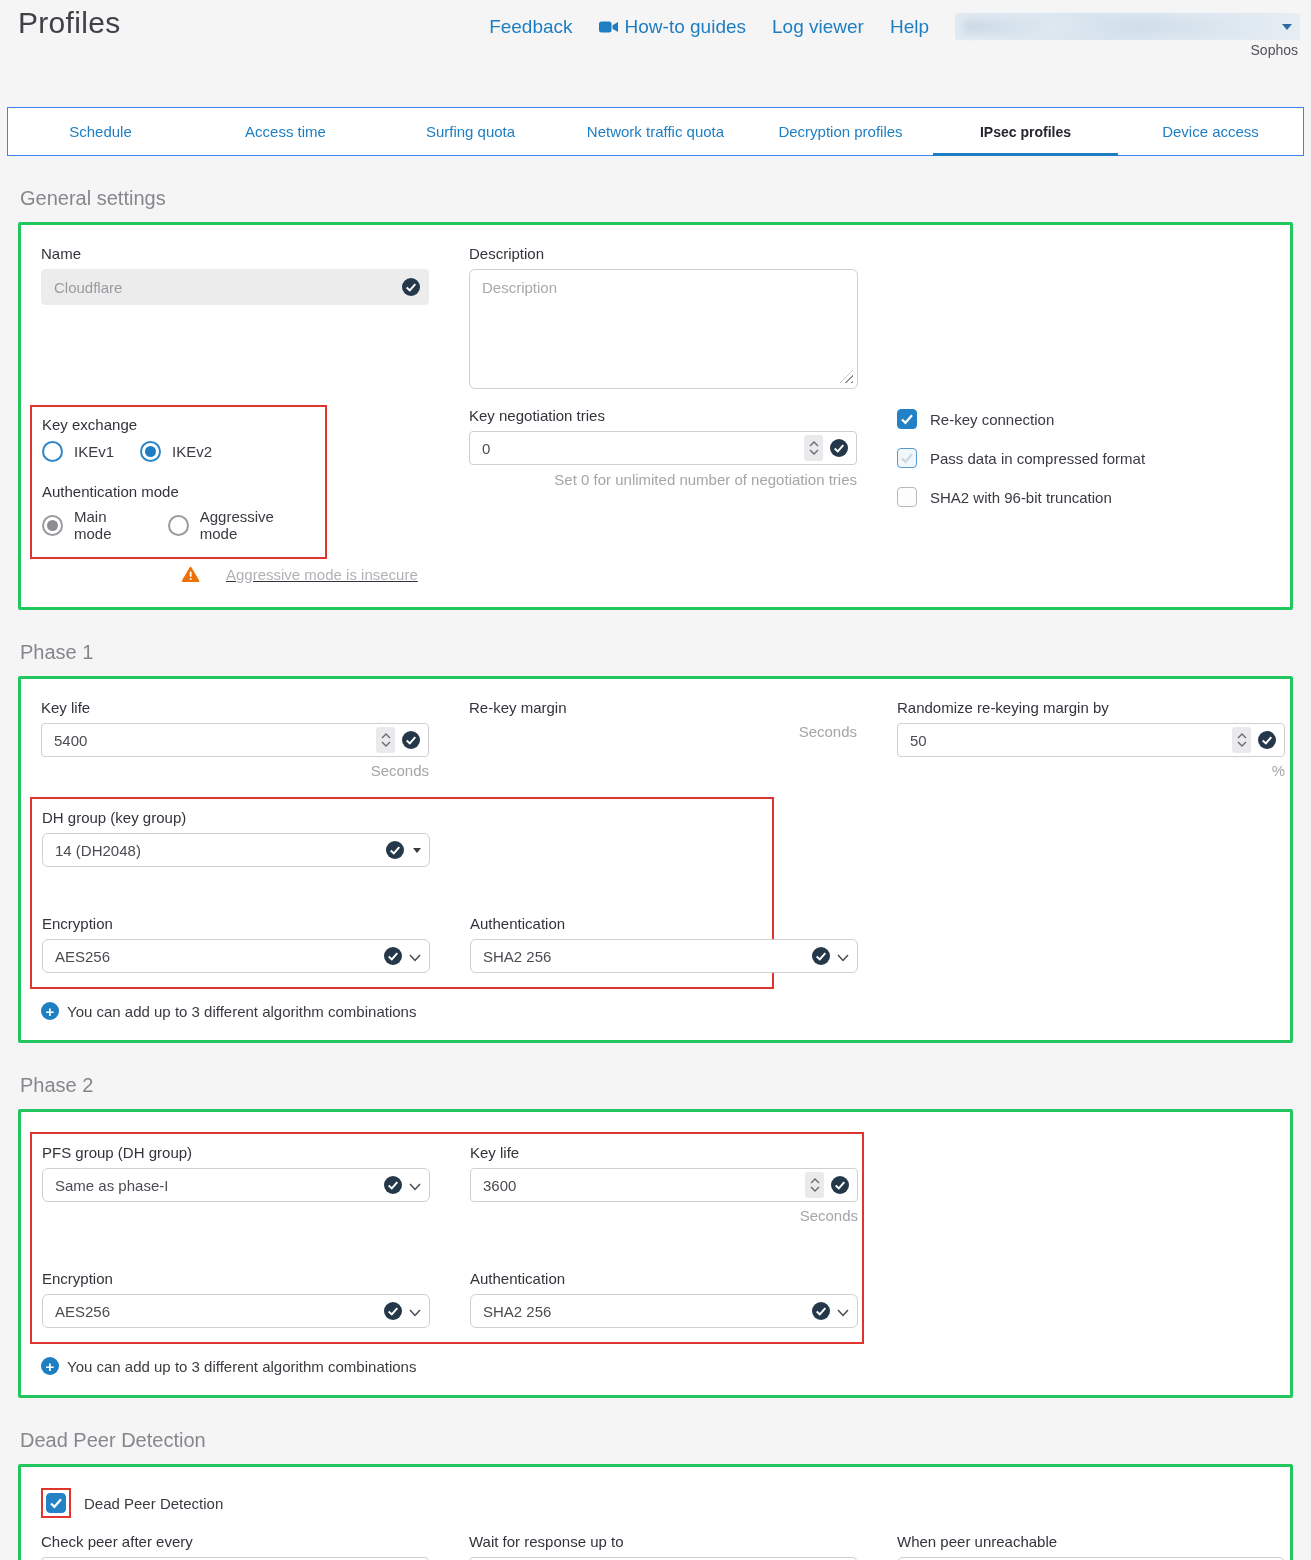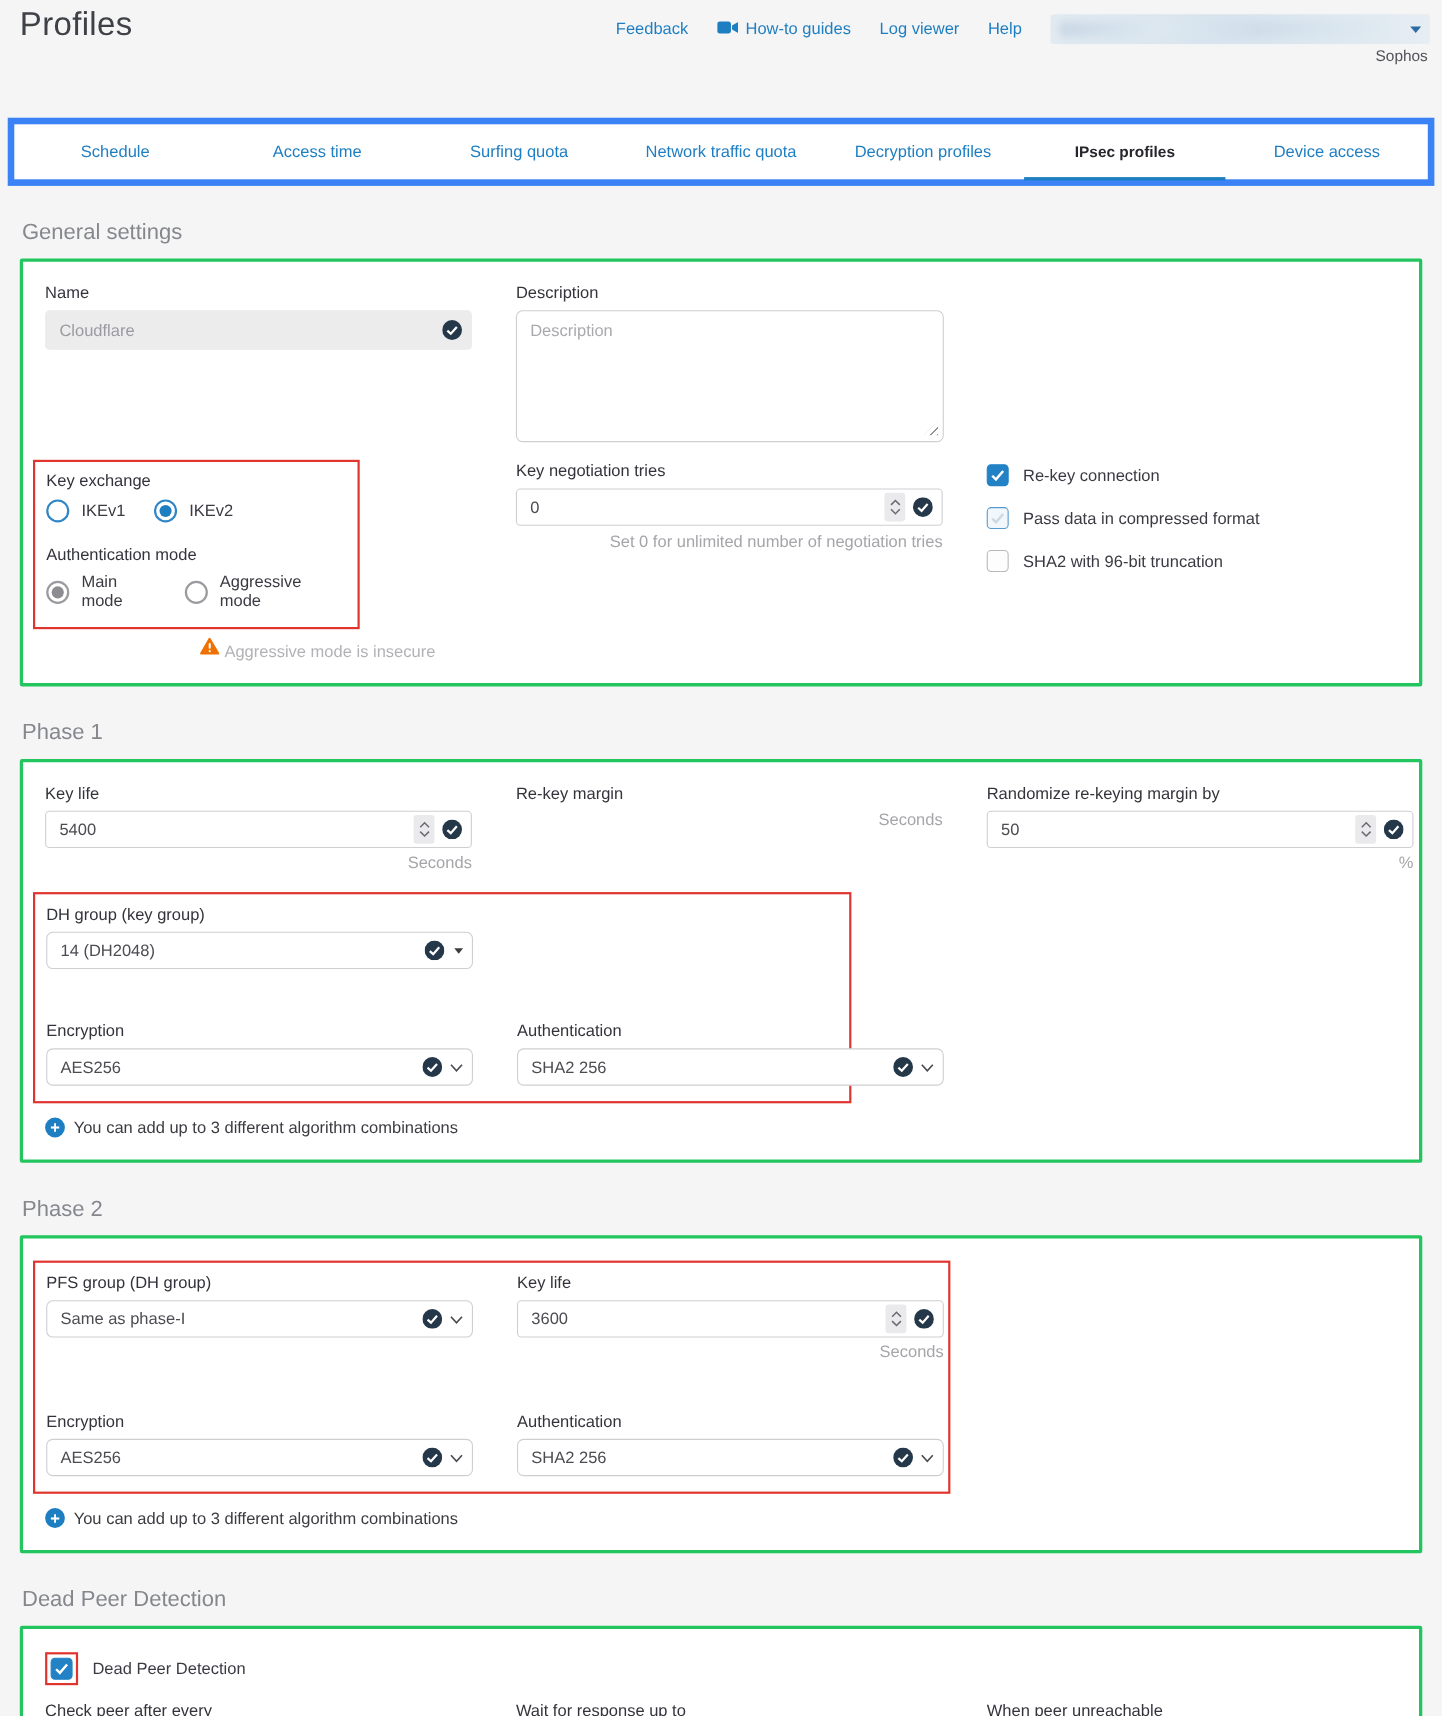--- a/index.html
+++ b/index.html
@@ -9,32 +9,32 @@
     background:#f5f5f6;
     color:#33333b;
     overflow:hidden;
     position:relative;
   }
 
   
   .header { position:relative; height:107px; }
   .page-title { position:absolute; left:18px; top:6px; font-size:30px; font-weight:400; color:#3f4147; letter-spacing:.3px; }
   .header-nav { position:absolute; top:13px; right:11px; display:flex; align-items:center; gap:26px; }
-  .header-link { color:#1e7ec2; font-size:15px; text-decoration:none; cursor:pointer; display:flex; align-items:center; gap:7px;justify-content:center; }
+  .header-link { color:#1e7ec2; font-size:19px; text-decoration:none; cursor:pointer; display:flex; align-items:center; gap:7px;justify-content:center; }
   .appliance-pill { position:relative; width:345px; height:27px; border-radius:3px;
     background:linear-gradient(90deg,#e3ebf2 0%,#d8e4ee 45%,#e6edf3 100%);
     display:flex; align-items:center; justify-content:flex-end; padding-right:8px; cursor:pointer; }
   .appliance-blur { position:absolute; left:8px; top:6px; width:300px; height:15px;
     background:linear-gradient(90deg,#c9d8e5 0%,#dde8f0 30%,#cfdde9 60%,#e0eaf1 100%);
     filter:blur(4px); border-radius:3px; }
   .caret-down { width:0; height:0; border-left:5px solid transparent; border-right:5px solid transparent; border-top:6px solid #2d6ca3; }
   .brand { position:absolute; top:42px; right:13px; font-size:14px; color:#515258; }
 
   
-  .tabbar { margin:0 7px; height:62px; background:#fff; border:6px solid #3b82f6; display:grid; grid-template-columns:repeat(7,1fr); }
+  .tabbar { margin:0 7px; height:49px; background:#fff; border:1px solid #3b82f6; display:grid; grid-template-columns:repeat(7,1fr); }
   .tab { position:relative; display:flex; align-items:center; justify-content:center; font-size:15px; color:#1e7ec2; cursor:pointer; }
   .tab.active { color:#26262c; font-weight:700; font-size:14px; }
   .tab.active::after { content:""; position:absolute; left:0; right:0; bottom:-1px; height:3px; background:#1e7ec2; }
 
   
   .section-heading { margin:31px 0 12px 20px; font-size:20px; font-weight:400; color:#85878c; }
   .card { margin:0 18px; background:#fff; border:3px solid #22c55e; border-radius:2px; padding:20px; }
   .grid3 { display:grid; grid-template-columns:388px 388px 388px; column-gap:40px; }
   .grid2 { display:grid; grid-template-columns:388px 388px; column-gap:40px; }
 
@@ -82,21 +82,21 @@
   .cb-label { font-size:15px; color:#3a3a42; margin-left:13px; }
 
   
   .red-box { border:2px solid #e0342f; }
   .box-key-exchange { width:297px; margin-left:-11px; padding:9px 10px 15px 10px; }
   .box-wide { width:744px; margin-left:-11px; padding:10px 10px 14px 10px; margin-top:18px; }
   .box-wide-p2 { width:834px; margin-left:-11px; padding:10px 10px 14px 10px; }
   .red-inline { border:2px solid #e0342f; padding:2px 9px 3px 7px; margin-left:-7px; }
   .red-cb-wrap { display:inline-flex; border:2px solid #e0342f; padding:3px; margin:-5px 0; }
 
-  .warning-row { display:flex; align-items:flex-end; gap:4px; margin-top:7px; margin-left:140px; }
+  .warning-row { display:flex; align-items:flex-start; gap:26px; margin-top:7px; margin-left:140px;text-decoration:underline; }
   .warning-text { font-size:15px; color:#b2b2b6; }
 
   .add-note { display:flex; align-items:center; gap:8px; margin-top:13px; }
   .plus-icon { width:18px; height:18px; border-radius:50%; background:#1e7ec2; color:#fff; font-size:15px; font-weight:700;
     display:flex; align-items:center; justify-content:center; line-height:1; flex:0 0 auto; }
   .add-note-text { font-size:15px; color:#3b3b41; }
 
   .mt16 { margin-top:16px; }
   .gap-inner { margin-top:48px; }
   .gap-inner-p2 { margin-top:46px; }

